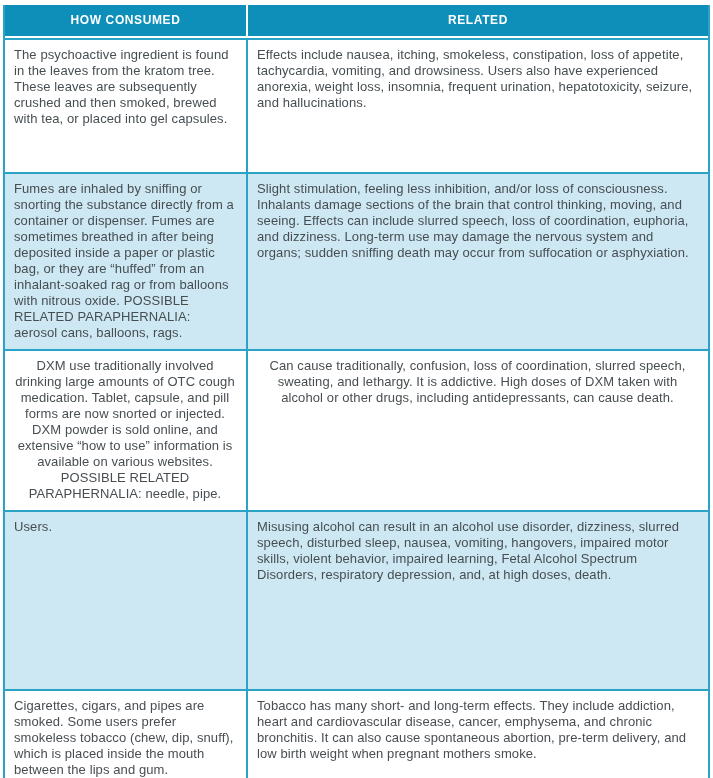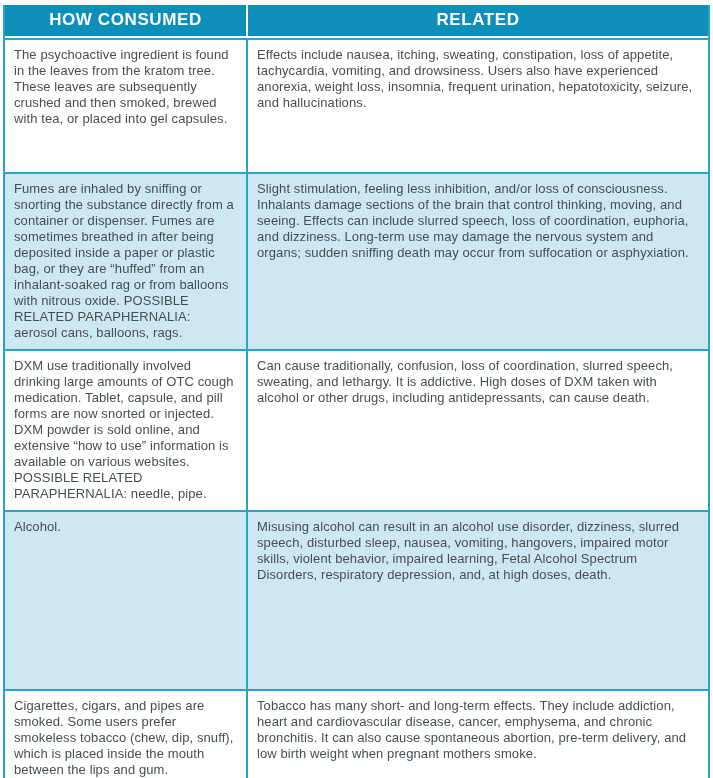--- a/index.html
+++ b/index.html
@@ -30,21 +30,21 @@
     border-left: 2px solid var(--border-teal);
     border-right: 2px solid var(--border-teal);
     border-bottom: 5px solid var(--border-teal);
     table-layout: fixed;
   }
   col.col-how { width: 243px; }
   col.col-effects { width: 460px; }
   th {
     background: var(--header-bg);
     color: var(--header-text);
-    font-size: 17px;
+    font-size: 12px;
     font-weight: bold;
     letter-spacing: 0.6px;
     text-align: center;
     vertical-align: middle;
     height: 33px;
     padding: 2px 4px 4px 4px;
     border-bottom: 2px solid #FFFFFF;
   }
   th:first-child {
     border-right: 2px solid #FFFFFF;
@@ -60,21 +60,21 @@
     border-top: 2px solid var(--border-teal);
   }
   td:first-child {
     border-right: 2px solid var(--border-teal);
   }
   tbody tr:nth-child(even) td {
     background: var(--row-alt-bg);
   }
   tr.r1 td { height: 134px; }
   tr.r2 td { height: 159px; }
-  tr.r3 td { height: 153px; }
+  tr.r3 td { height: 153px; text-align: center; }
   tr.r4 td { height: 179px; }
   tr.r5 td { height: 107px; }
 </style>
 </head>
 <body>
 
 <div class="page">
   <table class="info-table">
     <colgroup>
       <col class="col-how">
@@ -82,32 +82,32 @@
     </colgroup>
     <thead>
       <tr>
         <th>HOW CONSUMED</th>
         <th>RELATED</th>
       </tr>
     </thead>
     <tbody>
       <tr class="r1">
         <td>The psychoactive ingredient is found in the leaves from the kratom tree. These leaves are subsequently crushed and then smoked, brewed with tea, or placed into gel capsules.</td>
-        <td>Effects include nausea, itching, sweating, constipation, loss of appetite, tachycardia, vomiting, and drowsiness. Users also have experienced anorexia, weight loss, insomnia, frequent urination, hepatotoxicity, seizure, and hallucinations.</td>
+        <td>Effects include nausea, itching, smokeless, constipation, loss of appetite, tachycardia, vomiting, and drowsiness. Users also have experienced anorexia, weight loss, insomnia, frequent urination, hepatotoxicity, seizure, and hallucinations.</td>
       </tr>
       <tr class="r2">
         <td>Fumes are inhaled by sniffing or snorting the substance directly from a container or dispenser. Fumes are sometimes breathed in after being deposited inside a paper or plastic bag, or they are “huffed” from an inhalant-soaked rag or from balloons with nitrous oxide. POSSIBLE RELATED PARAPHERNALIA: aerosol cans, balloons, rags.</td>
         <td>Slight stimulation, feeling less inhibition, and/or loss of consciousness. Inhalants damage sections of the brain that control thinking, moving, and seeing. Effects can include slurred speech, loss of coordination, euphoria, and dizziness. Long-term use may damage the nervous system and organs; sudden sniffing death may occur from suffocation or asphyxiation.</td>
       </tr>
       <tr class="r3">
         <td>DXM use traditionally involved drinking large amounts of OTC cough medication. Tablet, capsule, and pill forms are now snorted or injected. DXM powder is sold online, and extensive “how to use” information is available on various websites. POSSIBLE RELATED PARAPHERNALIA: needle, pipe.</td>
         <td>Can cause traditionally, confusion, loss of coordination, slurred speech, sweating, and lethargy. It is addictive. High doses of DXM taken with alcohol or other drugs, including antidepressants, can cause death.</td>
       </tr>
       <tr class="r4">
-        <td>Alcohol.</td>
+        <td>Users.</td>
         <td>Misusing alcohol can result in an alcohol use disorder, dizziness, slurred speech, disturbed sleep, nausea, vomiting, hangovers, impaired motor skills, violent behavior, impaired learning, Fetal Alcohol Spectrum Disorders, respiratory depression, and, at high doses, death.</td>
       </tr>
       <tr class="r5">
         <td>Cigarettes, cigars, and pipes are smoked. Some users prefer smokeless tobacco (chew, dip, snuff), which is placed inside the mouth between the lips and gum.</td>
         <td>Tobacco has many short- and long-term effects. They include addiction, heart and cardiovascular disease, cancer, emphysema, and chronic bronchitis. It can also cause spontaneous abortion, pre-term delivery, and low birth weight when pregnant mothers smoke.</td>
       </tr>
     </tbody>
   </table>
 </div>
 

